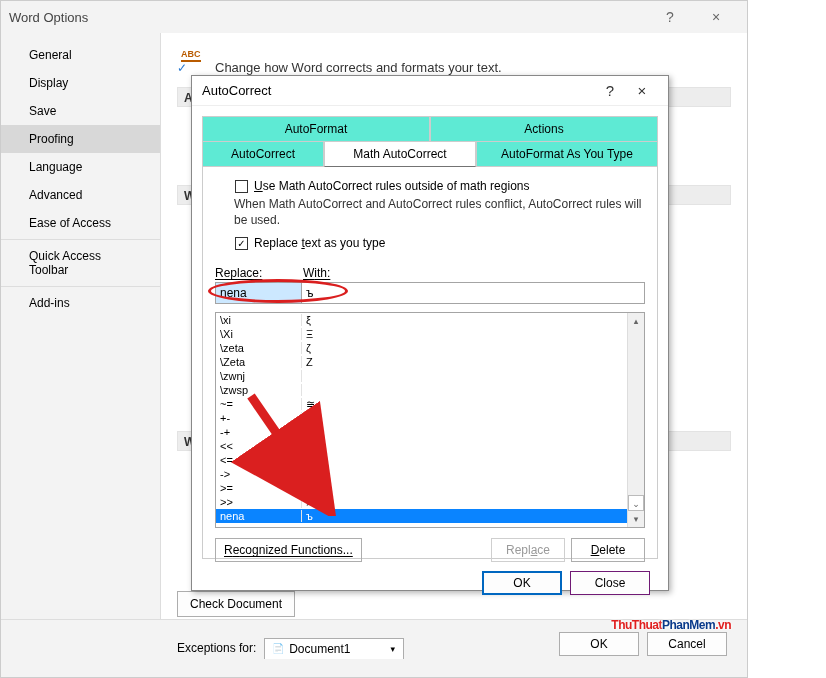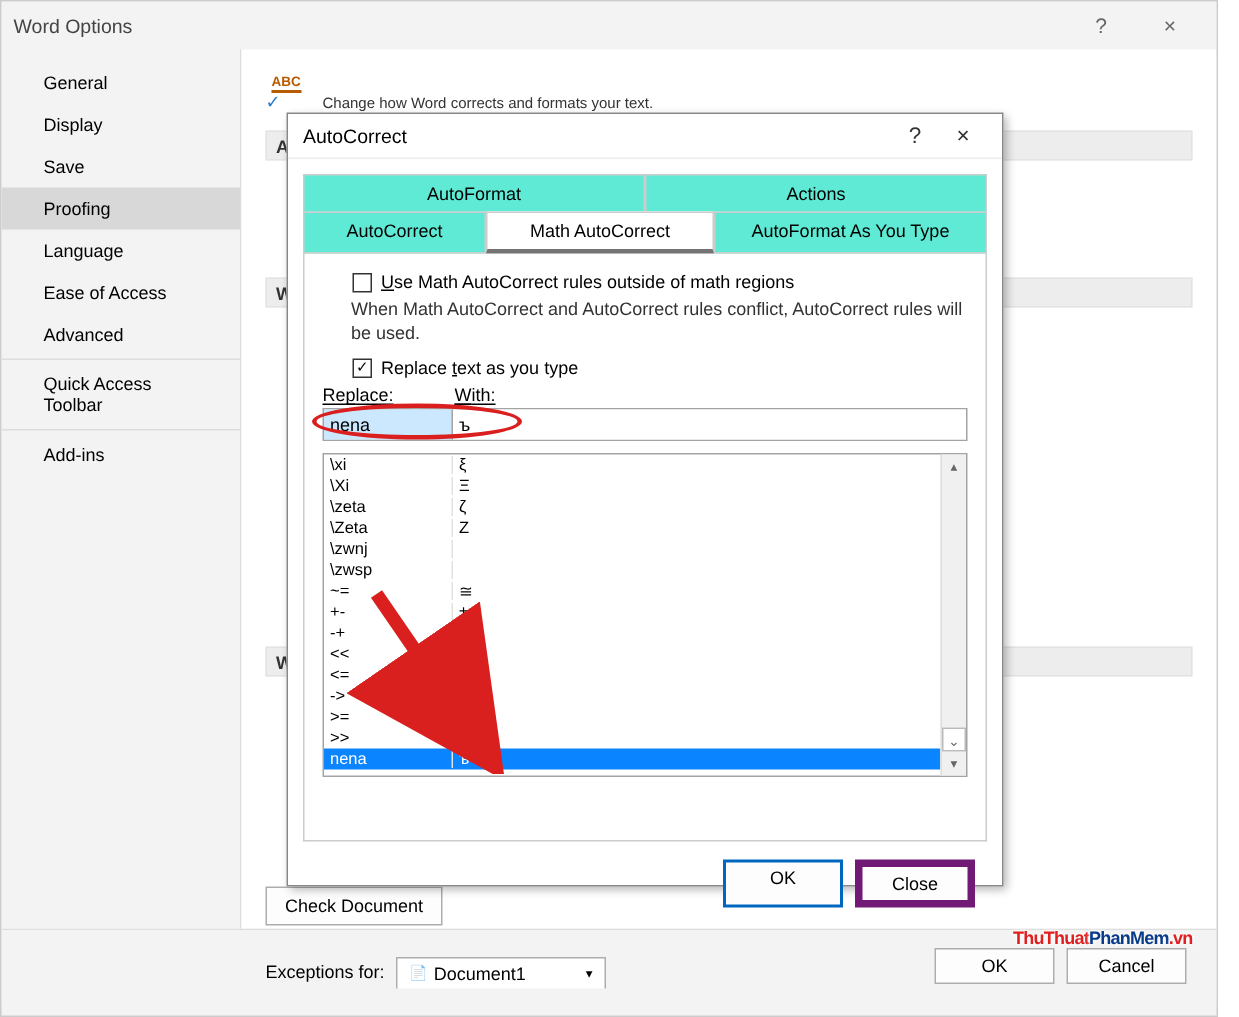--- a/index.html
+++ b/index.html
@@ -1,62 +1,62 @@
 <!DOCTYPE html>
 <html><head>
 <meta charset="utf-8">
 <style>
 * { box-sizing: border-box; font-family: "Segoe UI", Tahoma, sans-serif; font-size: 12px; }
 body { margin: 0; background: #fff; }
-.outer { width: 812px; height: 678px; border: 1px solid #ccc; position: relative; background: #f3f3f3; overflow: hidden; }
+.outer { width: 748px; height: 678px; border: 1px solid #ccc; position: relative; background: #f3f3f3; overflow: hidden; }
 .outer-titlebar { height: 32px; display: flex; align-items: center; padding: 0 8px; background: #f3f3f3; }
 .outer-title { flex: 1; font-size: 13px; color: #444; }
 .outer-controls { display: flex; }
 .outer-controls .ctrl { width: 46px; height: 20px; display: flex; align-items: center; justify-content: center; color: #666; font-size: 14px; }
 .outer-body { display: flex; height: 586px; }
 .sidebar { width: 160px; background: #f3f3f3; border-right: 1px solid #ddd; padding-top: 8px; }
 .sidebar-item { padding: 7px 28px; color: #000000; cursor: default; }
 .sidebar-item.selected { background: #d8d8d8; }
 .sidebar-divider { border-top: 1px solid #ddd; margin: 2px 0; }
 .main { flex: 1; background: #fff; padding: 12px 16px 0 16px; position: relative; }
 .main-heading-row { display: flex; align-items: flex-end; margin: 4px 0 12px 0; }
 .abc-icon { width: 30px; height: 26px; margin-right: 8px; position: relative; }
 .abc-text { font-size: 9px; color: #b95b00; font-weight: bold; position: absolute; top: 0; left: 4px; }
 .abc-under { border-bottom: 2px solid #b95b00; width: 20px; position: absolute; top: 11px; left: 4px; }
 .abc-check { color: #2a7ad2; font-size: 12px; position: absolute; bottom: 0; left: 0; }
-.heading-text { color: #333; font-size: 10px; padding-top: 2px; }
+.heading-text { color: #333; font-size: 13px; padding-top: 2px; }
 .section-block { background: #ededed; border: 1px solid #e3e3e3; margin: 4px 0; padding: 0; height: 20px; }
 .section-label { font-weight: bold; padding: 3px 6px; color: #333; display: block; }
 .check-doc-btn { display: inline-block; border: 1px solid #adadad; background: #fdfdfd; padding: 5px 12px; margin-top: 8px; }
 .exc-label { display: inline-block; margin-top: 10px; margin-right: 4px; }
 .exc-combo { display: inline-flex; align-items: center; border-left:1px solid #adadad; border-top:1px solid #adadad; border-right:1px solid #adadad; padding: 3px 8px; background: #fff; }
 .exc-combo-icon { font-size: 10px; margin-right: 4px; }
 .exc-combo-arrow { margin-left: 40px; font-size: 9px; border-left:0; }
 .outer-footer { display: flex; justify-content: flex-end; padding: 12px 20px; border-top: 1px solid #ddd; background: #f3f3f3; height: 52px; }
 .footer-btn { border: 1px solid #adadad; background: #fdfdfd; padding: 4px 0; width: 80px; text-align: center; margin-left: 8px; height: 24px; }
 
 .dlg { position: absolute; left: 190px; top: 74px; width: 478px; height: 516px; background: #fff; border: 1px solid #888; box-shadow: 2px 2px 6px rgba(0,0,0,0.3); z-index: 10; }
 .dlg-titlebar { height: 30px; display: flex; align-items: center; padding: 0 10px; background: #fff; border-bottom: 1px solid #eee; }
 .dlg-title { flex: 1; font-size: 13px; }
 .dlg-tctrl { width: 32px; text-align: center; font-size: 15px; color: #333; }
 
 .tabrow { display: flex; }
 .tabrow.top { margin: 10px 10px 0 10px; }
 .tabrow.bot { margin: 0 10px 0 10px; }
 .tab { flex: 1; text-align: center; padding: 5px 0; border: 1px solid #ccc; background: #fff; font-size: 12px; }
 .tabrow.top .tab { border-bottom: none; }
-.tab.active { background: #fff; border-bottom: 3px solid #737373; position: relative; z-index: 1; }
+.tab.active { background: #fff; border-bottom: 1px solid #737373; position: relative; z-index: 1; }
 .tab.inactive { background: #5eead4; }
 .dlg-content { margin: 0 10px; border: 1px solid #ccc; border-top: none; padding: 10px 12px 12px 12px; height: 392px; position: relative; }
 .chk-row { display: flex; align-items: flex-start; margin: 2px 0; padding-left: 20px; }
 .chk { width: 13px; height: 13px; border: 1px solid #333; margin-right: 6px; margin-top: 1px; display: flex; align-items: center; justify-content: center; font-size: 10px; line-height: 10px; }
 .chk.checked::after { content: "✓"; }
 .chk-label u { text-decoration: underline; }
 .hint { margin-left: 19px; color: #333; font-size: 12px; line-height: 1.3; padding: 2px 0 6px 0; }
-.labels-row { display: flex; margin-top: 4px; }
+.labels-row { display: flex; margin-top: 16px; }
 .labels-row .l1 { width: 88px; text-decoration: underline; text-underline-offset: 2px; }
 .labels-row .l2 { text-decoration: underline; text-underline-offset: 2px; }
 .inputs-row { display: flex; border: 1px solid #a4a4a4; height: 22px; margin-top: 2px; position: relative; }
 .inp { height: 20px; padding: 2px 4px; border: none; font-size: 12px; outline: none; }
 .inp.rep { width: 86px; border-right: 1px solid #a4a4a4; background: #fff; color: #000; }
 .inp.rep-selected { background: #cce8ff; }
 .inp.with { flex: 1; }
 .circle-ann { position: absolute; left: -8px; top: -4px; width: 140px; height: 24px; border: 3px solid #da1f1f; border-radius: 50%; pointer-events: none; }
 .list-wrap { border: 1px solid #a4a4a4; height: 216px; margin-top: 8px; position: relative; display: flex; }
 .list { flex: 1; overflow: hidden; }
@@ -68,21 +68,21 @@
 .scroll .sbtn { height: 16px; text-align: center; font-size: 9px; color: #666; line-height: 16px; }
 .scroll .sbtn.top { position: absolute; top: 0; width: 100%; }
 .scroll .sbtn.bot { position: absolute; bottom: 0; width: 100%; }
 .scroll .sbtn.bot2 { position: absolute; bottom: 16px; width: 100%; border: 1px solid #bbb; background:#fff; }
 .btn-row { display: flex; margin-top: 10px; align-items: center; }
 .recog-btn { border: 1px solid #adadad; padding: 4px 8px; text-decoration: underline; text-underline-offset: 2px; }
 .spacer { flex: 1; }
 .rd-btn { width: 74px; text-align: center; padding: 4px 0; border: 1px solid #adadad; margin-left: 6px; }
 .rd-btn.disabled { color: #9a9a9a; border-color: #cfcfcf; }
 .dlg-footer { display: flex; justify-content: flex-end; padding: 12px 18px; }
-.dlg-fbtn { width: 80px; text-align: center; padding: 4px 0; margin-left: 8px; border: 5px solid #701a75; background: #fdfdfd; }
+.dlg-fbtn { width: 80px; text-align: center; padding: 4px 0; margin-left: 8px; border: 1px solid #701a75; background: #fdfdfd; }
 .dlg-fbtn.primary { border: 2px solid #0067c0; padding: 3px 0; }
 
 .arrow-svg { position: absolute; left: 230px; top: 375px; width: 190px; height: 140px; pointer-events: none; z-index: 20; }
 .watermark { position: absolute; right: 16px; bottom: 42px; font-family: Arial Black, Arial, sans-serif; font-weight: 700; font-size: 22px; letter-spacing: -0.5px; z-index: 30; pointer-events: none; text-shadow: 0 0 3px #fff, 0 0 3px #fff; }
 .wm1 { color: #e02020; }
 .wm2 { color: #0a3a8a; }
 </style>
 </head>
 <body>
 
@@ -95,22 +95,22 @@
     </div>
   </div>
 
   <div class="outer-body">
     <div class="sidebar">
       <div class="sidebar-item">General</div>
       <div class="sidebar-item">Display</div>
       <div class="sidebar-item">Save</div>
       <div class="sidebar-item selected">Proofing</div>
       <div class="sidebar-item">Language</div>
+      <div class="sidebar-item">Advanced</div>
       <div class="sidebar-item">Ease of Access</div>
-      <div class="sidebar-item">Advanced</div>
       <div class="sidebar-divider"></div>
       <div class="sidebar-item">Quick Access Toolbar</div>
       <div class="sidebar-divider"></div>
       <div class="sidebar-item">Add-ins</div>
     </div>
 
     <div class="main">
       <div class="main-heading-row">
         <div class="abc-icon">
           <span class="abc-text">ABC</span>
@@ -253,20 +253,26 @@
               <div class="c2">ъ</div>
             </div>
           </div>
         <div class="scroll">
           <div class="sbtn top">▴</div>
           <div class="sbtn bot2">⌄</div>
           <div class="sbtn bot">▾</div>
         </div>
       </div>
 
+      <div class="btn-row">
+        <div class="recog-btn">R<u>e</u><span id="rf">cognized Functions...</span></div>
+        <div class="spacer"></div>
+        <div class="rd-btn disabled">Repl<u>a</u>ce</div>
+        <div class="rd-btn"><u>D</u>elete</div>
+      </div>
     </div>
 
     <div class="dlg-footer">
       <div class="dlg-fbtn primary">OK</div>
       <div class="dlg-fbtn">Close</div>
     </div>
   </div>
 
   <svg class="arrow-svg" viewBox="0 0 190 140">
     <defs>

